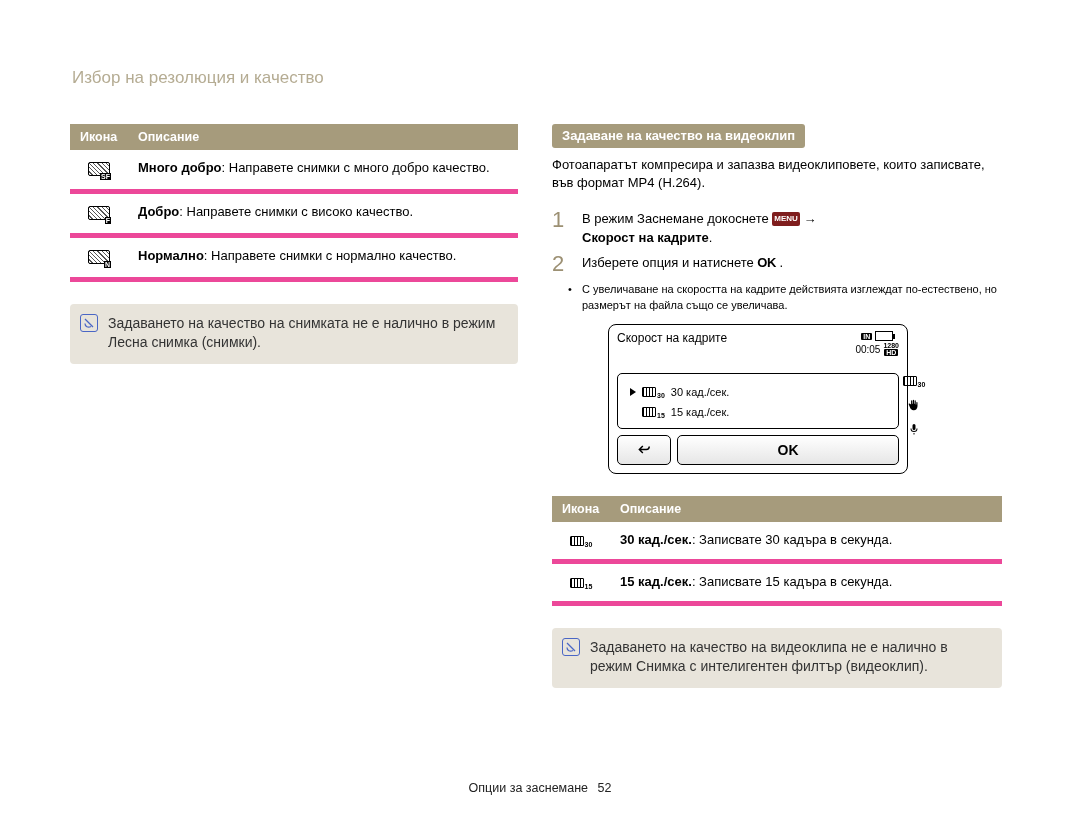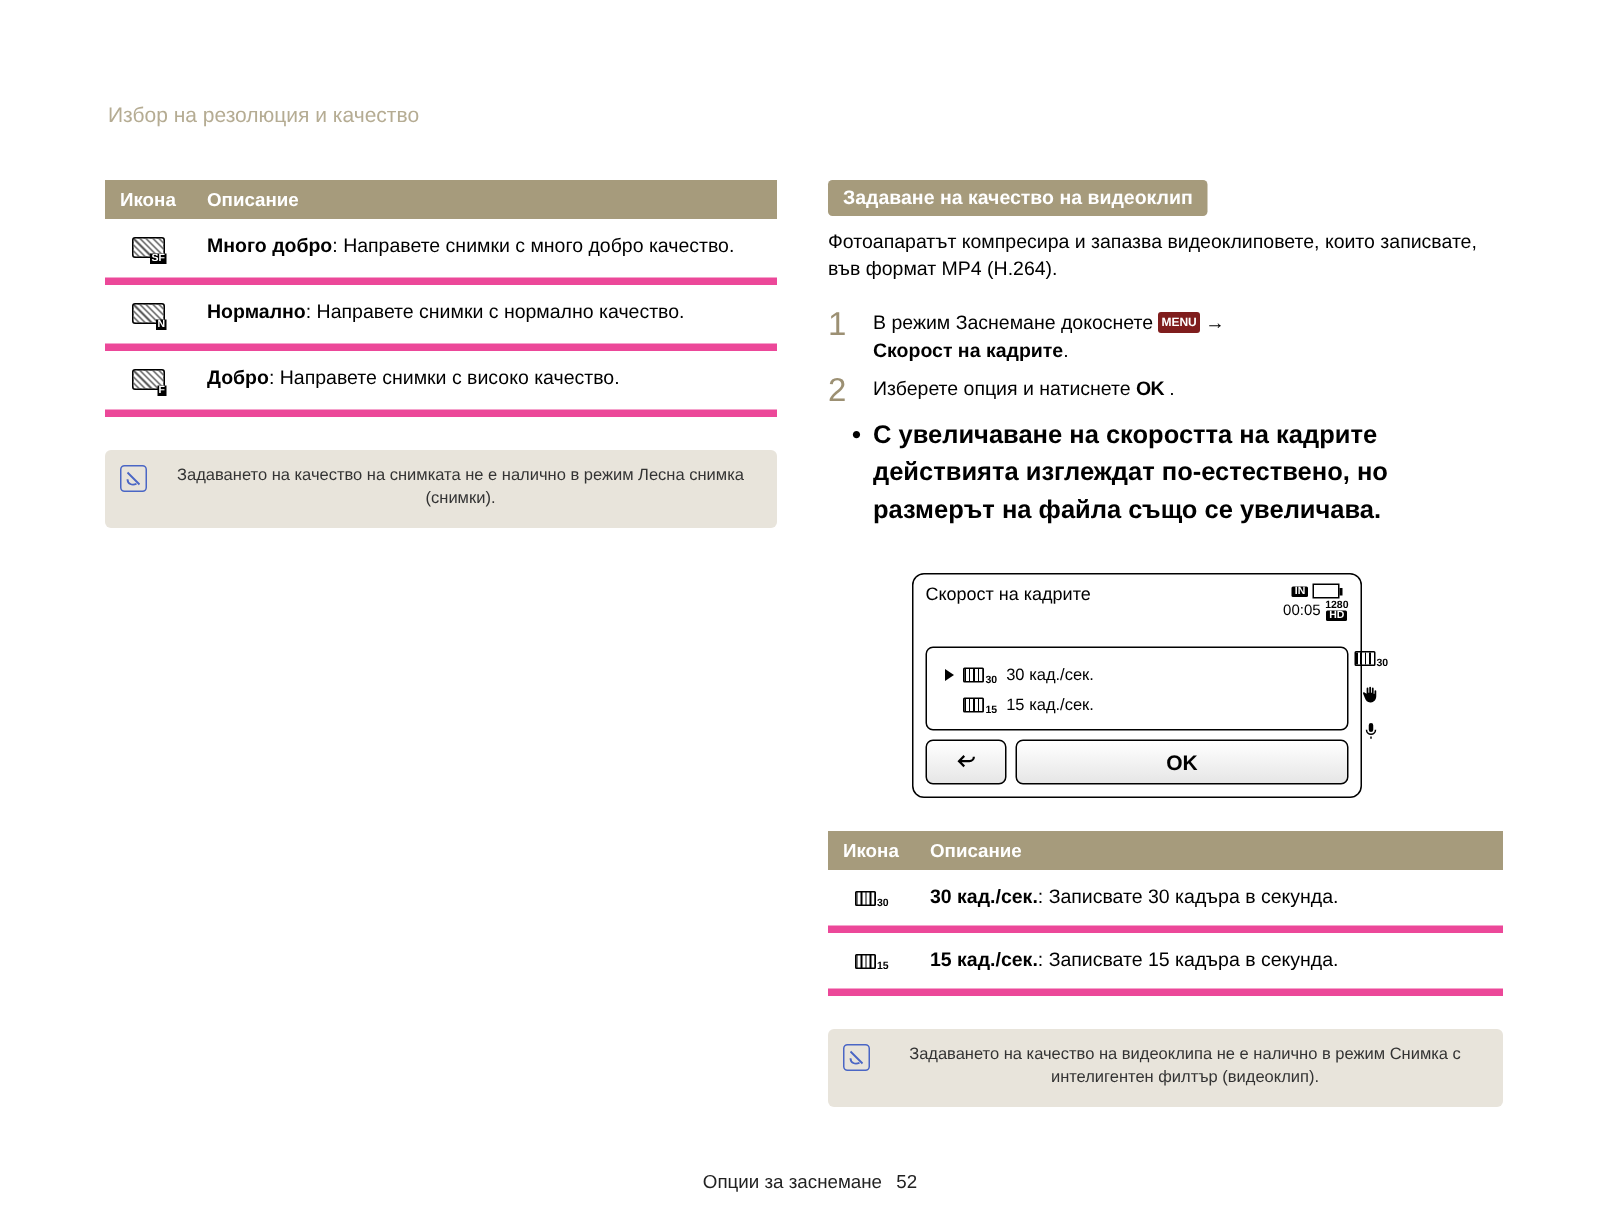--- a/index.html
+++ b/index.html
@@ -8,21 +8,21 @@
     width: 1080px;
     height: 815px;
     background: #fff;
     color: #000;
     font-size: 13px;
     padding: 68px 66px 10px 70px;
     position: relative;
   }
   .page-title {
     color: #b5ac93;
-    font-size: 14px;
+    font-size: 17px;
     font-weight: 400;
     margin-bottom: 36px;
     margin-left: 2px;
   }
   .columns {
     display: flex;
     gap: 34px;
   }
   .col-left  { width: 448px; }
   .col-right { width: 450px; }
@@ -50,24 +50,23 @@
   table.desc tbody td.icon-cell { text-align: center; width:58px; padding-top:12px; }
   table.desc tbody td b { font-weight: 700; }
 
   
   .note {
     background: #e8e4db;
     border-radius: 4px;
     display: flex;
     gap: 10px;
     padding: 10px 12px 12px 10px;
-    font-size: 11px;
+    font-size: 14px;
     line-height: 1.35;
     color: #333;
-    text-align: center;
   }
   .note-icon {
     width: 18px; height: 18px;
     border: 1.5px solid #4a66c5;
     border-radius: 3px;
     display: flex; align-items:center; justify-content:center;
     flex: 0 0 18px;
   }
   .note-icon svg { display:block; }
 
@@ -84,21 +83,21 @@
   }
   .right-intro { line-height: 1.4; margin-bottom: 16px; }
 
   .step-row {
     display:flex; gap: 10px; margin-bottom: 4px;
   }
   .step-num { color:#9c9073; font-size: 22px; font-weight: 400; width: 20px; flex:0 0 20px; line-height:1.1; }
   .step-body { line-height:1.45; padding-top:2px; }
   .step-body b { font-weight:700; }
 
-  .bullet { padding-left: 30px; font-size:17px; line-height:1.45; margin-top:6px; margin-bottom:30px;font-weight:bold; }
+  .bullet { padding-left: 30px; font-size:11px; line-height:1.45; margin-top:6px; margin-bottom:10px; }
   .bullet .dot { display:inline-block; width:14px; margin-left:-14px; }
 
   
   .device {
     border: 1.5px solid #000;
     border-radius: 8px;
     width: 300px;
     margin: 4px 0 22px 56px;
     padding: 6px 8px 8px 8px;
     background:#fff;
@@ -173,26 +172,26 @@
           <th>Икона</th>
           <th>Описание</th>
         </tr>
       </thead>
       <tbody>
         <tr>
           <td class="icon-cell"><span class="q-ic sf"></span></td>
           <td><b>Много добро</b><span>: Направете снимки с много добро качество.</span></td>
         </tr>
         <tr>
+          <td class="icon-cell"><span class="q-ic f"></span></td>
+          <td><b>Добро</b><span>: Направете снимки с високо качество.</span></td>
+        </tr>
+        <tr>
           <td class="icon-cell"><span class="q-ic n"></span></td>
           <td><b>Нормално</b><span>: Направете снимки с нормално качество.</span></td>
-        </tr>
-        <tr>
-          <td class="icon-cell"><span class="q-ic f"></span></td>
-          <td><b>Добро</b><span>: Направете снимки с високо качество.</span></td>
         </tr>
       </tbody>
     </table>
 
     <div style="height:22px"></div>
 
     <div class="note">
       <div class="note-icon">
         <svg width="12" height="12" viewBox="0 0 24 24">
             <path fill="none" stroke="#4a66c5" stroke-width="2.5" d="M4 4 L20 20 M4 13 C4 19 10 22 16 19"></path>

